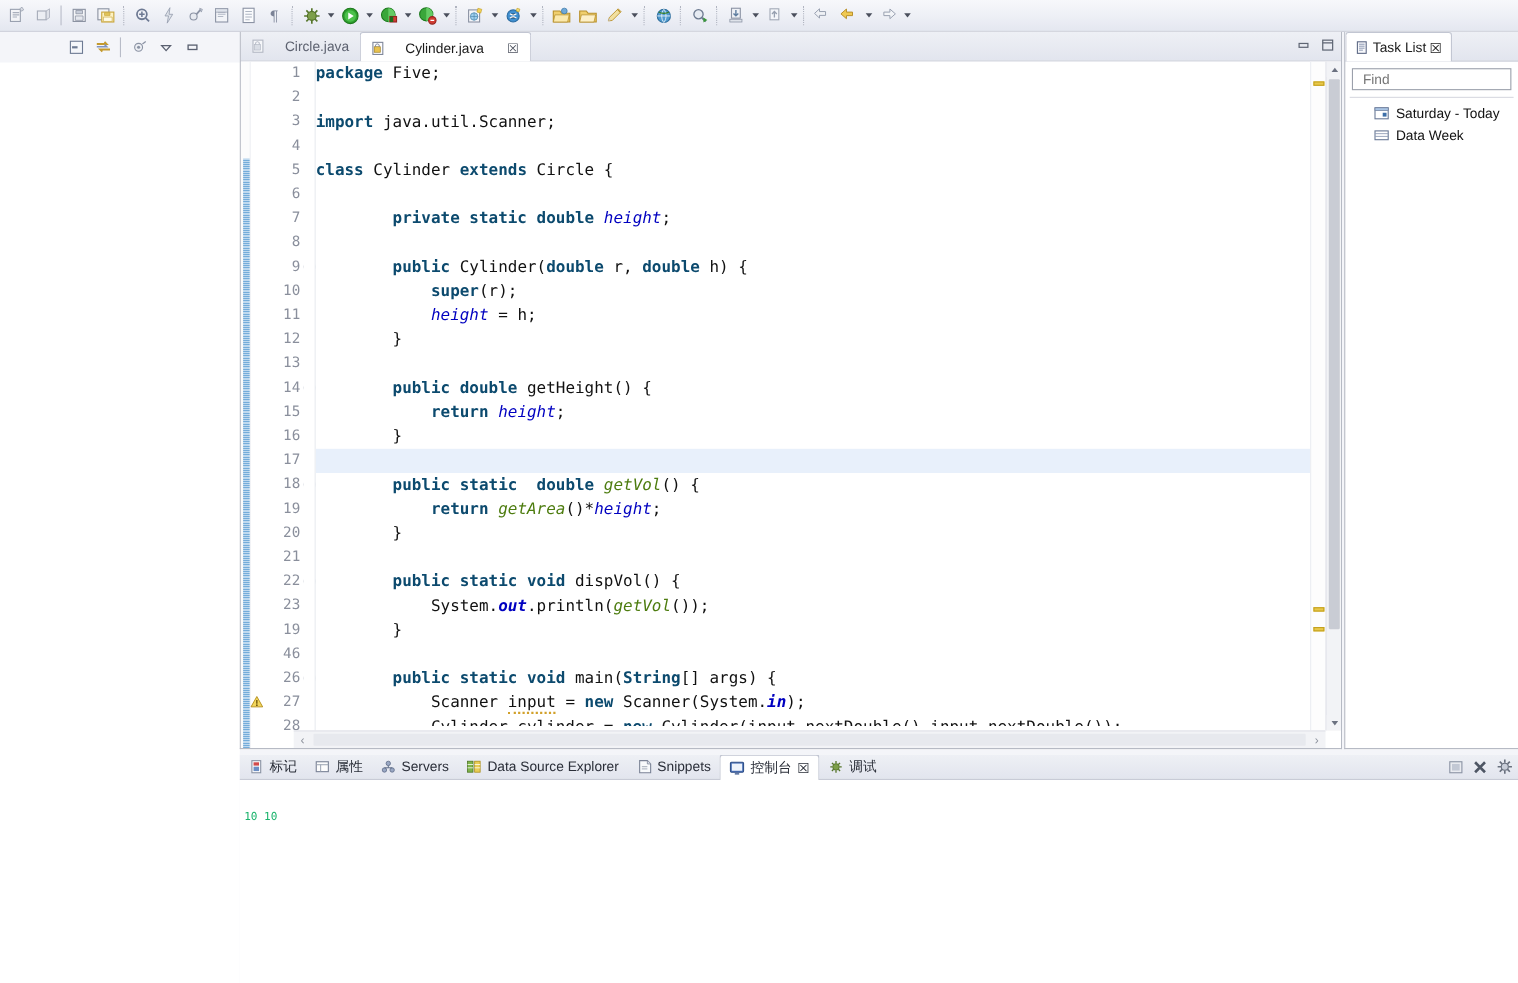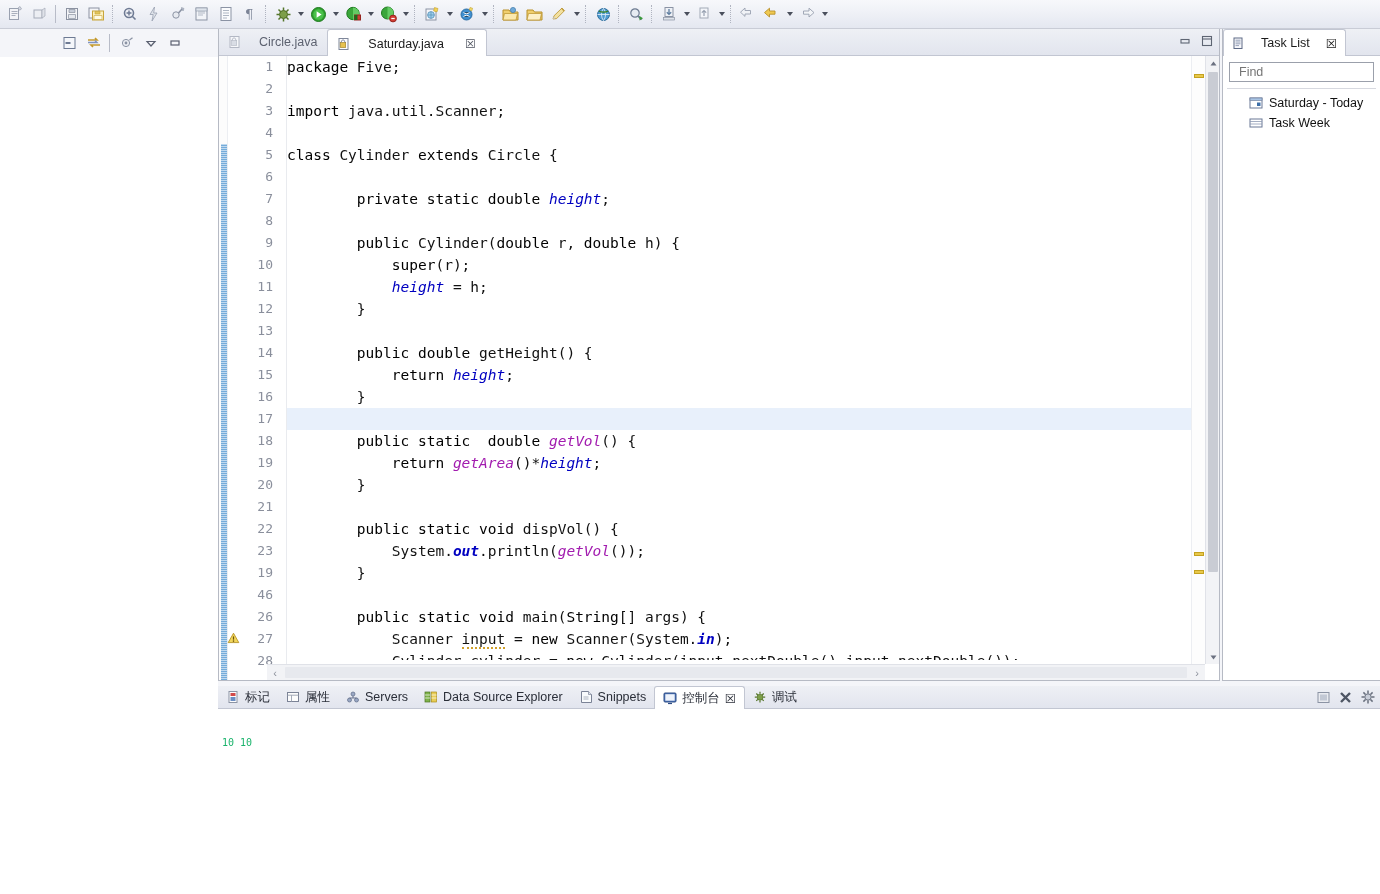--- a/index.html
+++ b/index.html
@@ -119,23 +119,23 @@
     position: absolute; left: 57px; top: 0; width: 11px; height: 100%;
     background: #ffffff; border-right: 1px solid #e9ebef;
   }
   .code {
     position: absolute; left: 68px; top: 0; right: 28px; bottom: 16px;
     font-family: "DejaVu Sans Mono", monospace; font-size: 14.5px;
     color: #111; overflow: hidden; white-space: pre;
   }
   .cl { height: 22px; line-height: 22px; padding-left: 0px; }
   .cl.current { background: #e8f0fb; }
-  .kw  { color: #000000; font-weight: normal; margin-top: 28px; }
+  .kw  { color: #0c4a6e; font-weight: bold; margin-top: 28px; }
   .fld { color: #0000c0; font-style: italic; }
-  .mth { color: #a21caf; font-style: italic; }
+  .mth { color: #4d7c0f; font-style: italic; }
   .sfld{ color: #0000c0; font-weight: bold; font-style: italic; }
   .warn-underline {
     border-bottom: 2px dotted #d1a02a; padding-bottom: 0px;
   }
   .clip-row { height: 10px; overflow: hidden; }
 
   
   .overview {
     position: absolute; right: 14px; top: 0; width: 14px; bottom: 16px;
     background: #fdfdfd; border-left: 1px solid #eceef2;
@@ -169,21 +169,21 @@
   
   .tasklist {
     position: absolute; left: 1222px; top: 29px; width: 158px; height: 652px;
     background: #ffffff; border: 1px solid #b6bac4; border-top: none; border-right: none;
   }
   .tl-tabbar {
     height: 27px; background: linear-gradient(to bottom,#eef0f5,#e2e5ee);
     border-bottom: 1px solid #c2c6d2; display:flex; align-items:flex-end;
   }
   .tl-tab {
-    height: 27px; background:#fff; display:flex; align-items:center; gap:16px;
+    height: 27px; background:#fff; display:flex; align-items:center; gap:3px;
     padding: 0 8px; font-size:12.5px; color:#1a1a1a;
     border-left:1px solid #c2c6d2; border-right:1px solid #c2c6d2; border-top:1px solid #c2c6d2;
     border-top-left-radius:3px; border-top-right-radius:3px; margin-bottom:-1px;
   }
   .tl-find-wrap { padding: 6px 6px 3px 6px; }
   .tl-find {
     height: 20px; border: 1px solid #9ba0ab; background:#fff;
     display:flex; align-items:center; padding: 0 4px 0 7px;
   }
   .tl-find input {
@@ -497,21 +497,21 @@
         <span>Circle.java</span>
       </div>
       <div class="tab active">
         <span>
           <svg width="14" height="14" viewBox="0 0 14 14">
             <rect x="2" y="1.5" width="9" height="11" fill="#fdfdff" stroke="#7f879a"></rect>
             <rect x="3.2" y="5.5" width="5.5" height="5" fill="#e8c24f" stroke="#9a7a1c" stroke-width=".6"></rect>
             <path d="M4.4 5.5V4a1.8 1.8 0 013.3 0v1.5" fill="none" stroke="#7f879a" stroke-width=".9"></path>
           </svg>
         </span>
-        <span>Saturday.java</span>
+        <span>Cylinder.java</span>
         <span class="tclose">☒</span>
       </div>
 
       <div class="win-btns">
         <div class="win-btn">
           <svg width="14" height="14" viewBox="0 0 14 14">
             <rect x="3" y="5.5" width="8" height="3.5" fill="none" stroke="#5e6573" stroke-width="1.1"></rect>
           </svg>
         </div>
         <div class="win-btn">
@@ -627,21 +627,21 @@
       </span>
       <span>Saturday - Today</span>
     </div>
     <div class="tl-row">
       <span>
         <svg width="14" height="12" viewBox="0 0 14 12">
           <rect x="1" y="2" width="12" height="8" fill="#ffffff" stroke="#6a7996"></rect>
           <path d="M1 4.5h12M1 7h12" stroke="#8e9bb4" stroke-width=".8"></path>
         </svg>
       </span>
-      <span>Task Week</span>
+      <span>Data Week</span>
     </div>
   </div>
 
   <div class="bottom-panel">
     <div class="bp-tabbar" id="bp-tabbar">
       <div class="bp-tab">
           <span>
             <svg width="14" height="14" viewBox="0 0 14 14">
               <rect x="3" y="1.5" width="8" height="11" fill="#fdfdfd" stroke="#8b93a4"></rect>
               <rect x="4.5" y="3" width="5" height="3" fill="#d24a4a"></rect>

